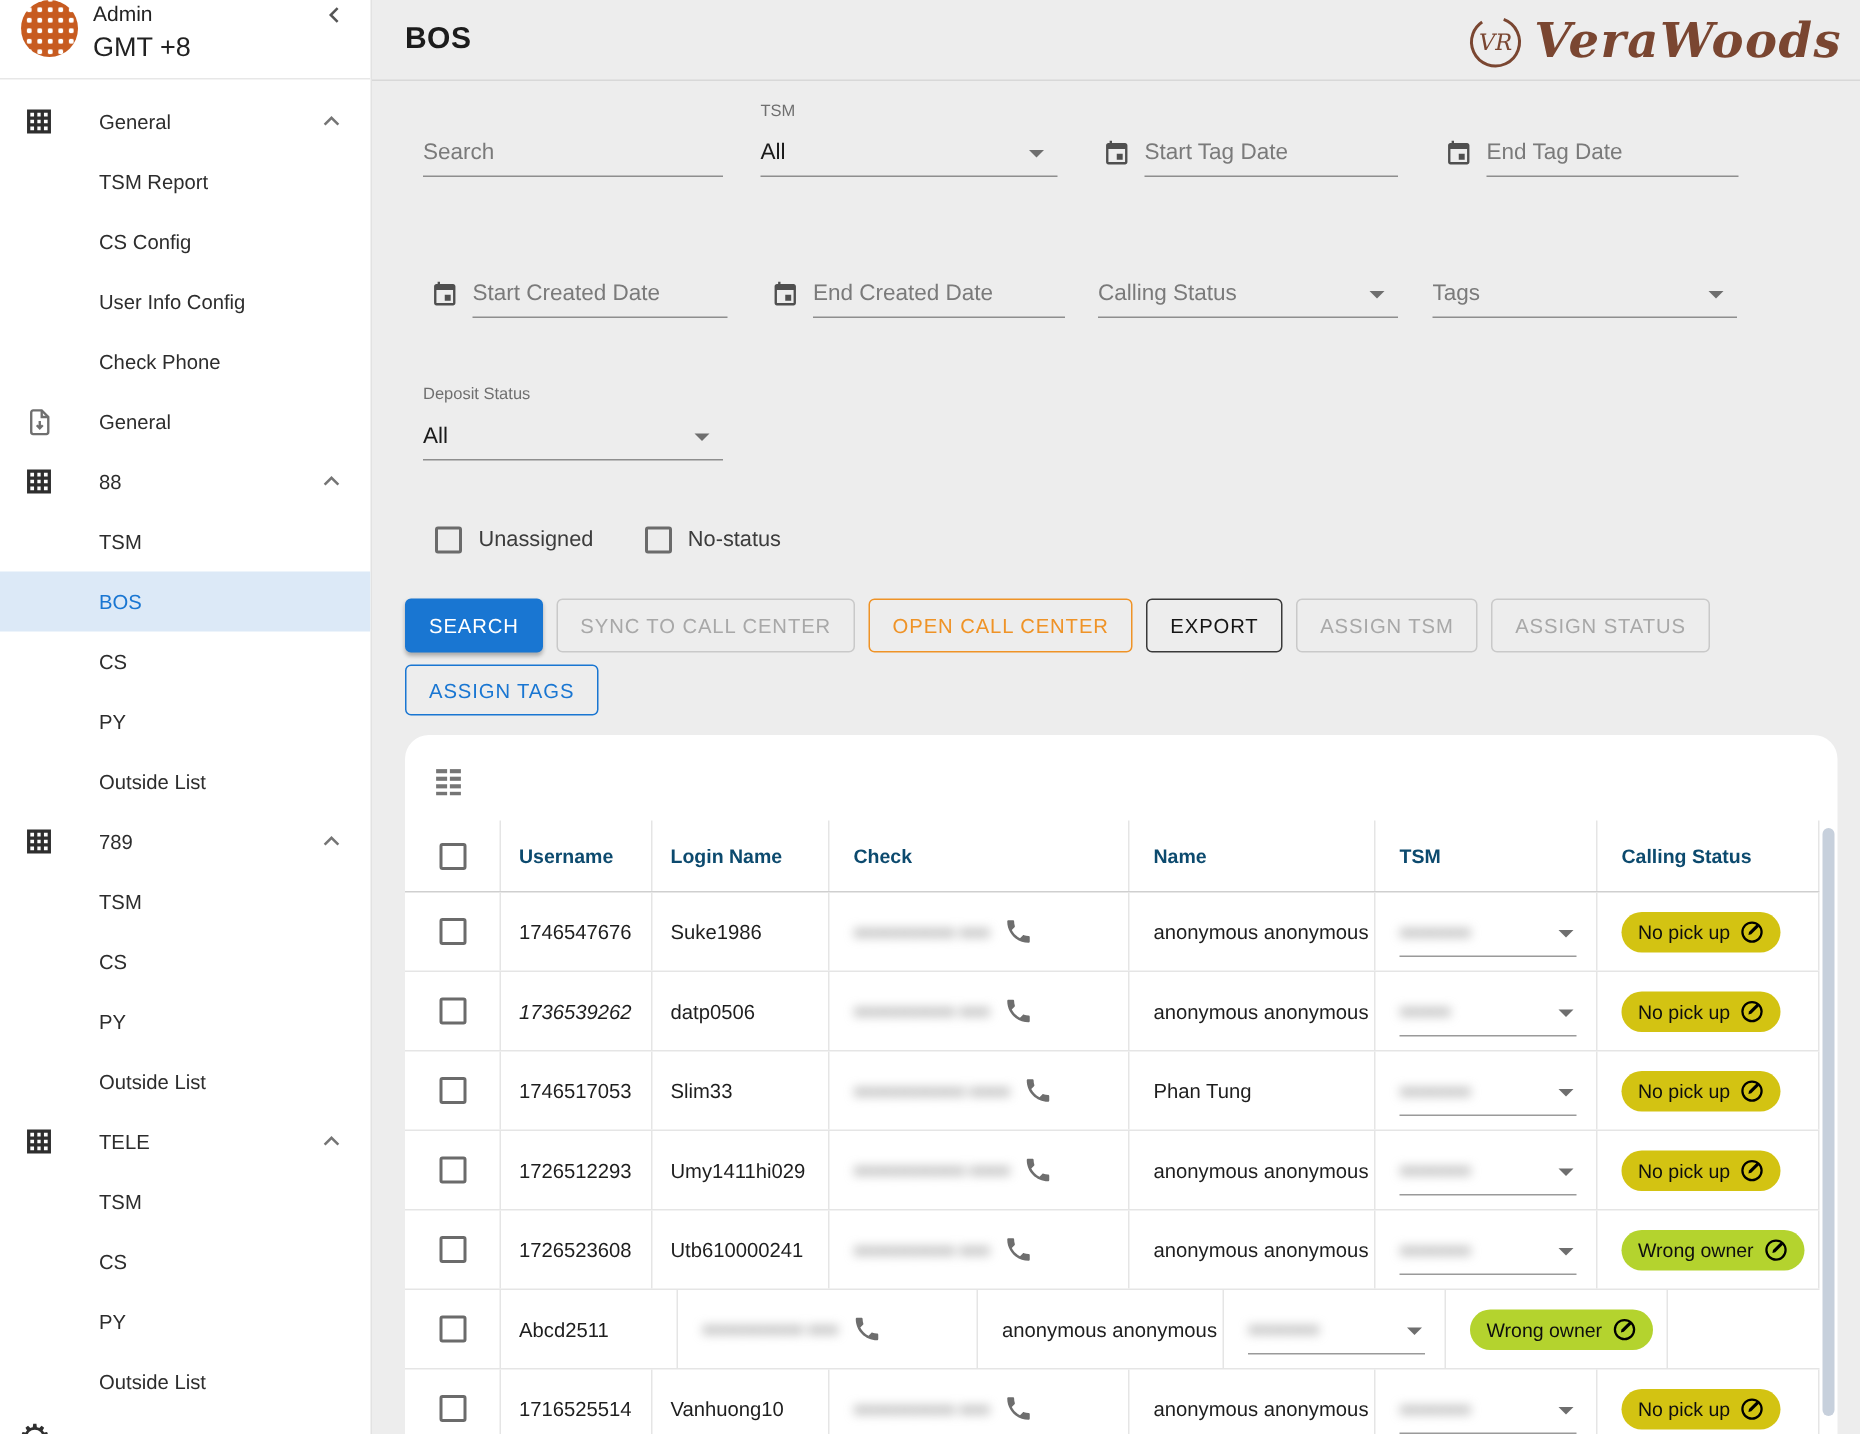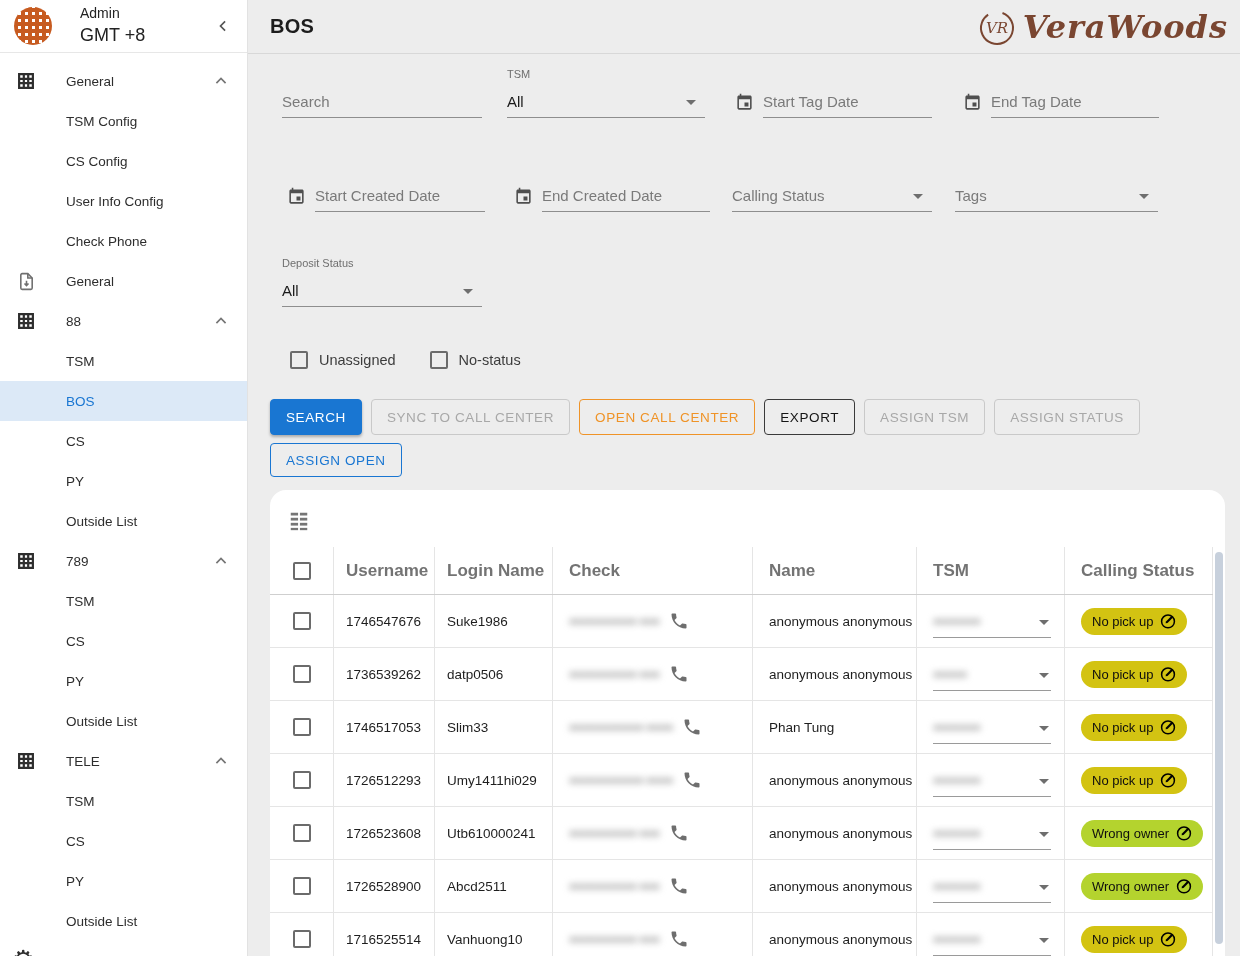--- a/index.html
+++ b/index.html
@@ -1,21 +1,21 @@
 <!DOCTYPE html>
 <html style="--primary-blue: #1976d2; --orange: #ef9327; --pill-yellow: #d3c312; --pill-green: #b4d32e; --brand-brown: #7a4631; --active-item-bg: #dce9f7; --active-item-text: #1976d2;"><head>
 <meta charset="utf-8">
 <style>
   *{box-sizing:border-box;margin:0;padding:0}
   html,body{width:1240px;height:956px;overflow:hidden}
   body{font-family:"Liberation Sans",sans-serif;background:#ededed}
 
   
   .sidebar{position:fixed;left:0;top:0;width:248px;height:956px;background:#fff;border-right:1px solid #e2e2e2;overflow:hidden;z-index:5}
-  .sb-head{display:flex;align-items:center;height:52px;padding:0 14px;gap:28px}
+  .sb-head{display:flex;height:52px;padding:0 14px;gap:10px}
   .avatar{width:38px;height:38px;border-radius:50%;background-color:#c75b20;background-image:radial-gradient(#fff 1.7px,transparent 1.9px);background-size:7px 7px;background-position:2px 3px;flex:none}
   .sb-user{flex:1;line-height:1.35}
   .sb-name{font-size:14px;color:#222}
   .sb-tz{font-size:18px;color:#222}
   .sb-collapse{color:#555;display:flex;cursor:pointer}
   .sb-divider{height:1px;background:#e7e7e7}
   nav{display:block;padding-top:8px}
   .nav-row{height:40px;display:flex;align-items:center;cursor:pointer;position:relative}
   .nav-icon{position:absolute;left:14px;width:24px;height:24px;display:flex;align-items:center;justify-content:center}
   .nav-label{position:absolute;left:66px;font-size:13.5px;color:#2d2d2d;white-space:nowrap}
@@ -59,21 +59,21 @@
 
   
   .card{position:absolute;left:22px;top:490px;width:955px;height:466px;background:#fff;border-radius:16px 16px 0 0;overflow:hidden}
   .cols-icon{position:absolute;left:18px;top:20px;cursor:pointer;display:flex}
   .table{position:absolute;left:0;top:57px;width:943px}
   .trow{display:flex;border-bottom:1px solid #e5e5e5;height:53px}
   .trow.head{height:48px;border-bottom:1px solid #cfcfcf}
   .td{display:flex;align-items:center;border-right:1px solid #e5e5e5;padding-left:16px;overflow:hidden;flex:none}
   .td.c0{justify-content:center;padding-left:0}
   .td.c1,.td.c2{padding-left:12px}
-  .th-lbl{font-size:17px;font-weight:bold;color:#737373}
+  .th-lbl{font-size:13px;font-weight:bold;color:#0c4a6e}
   .cell-text{font-size:13.5px;color:#1e1e1e;white-space:nowrap}
   .masked{filter:blur(3.5px);color:#8f8f8f;font-size:12px;letter-spacing:-.5px;white-space:nowrap;user-select:none}
   .phone-ic{margin-left:9px;display:flex;flex:none;cursor:pointer}
   .row-sel{position:relative;width:118px;height:34px;border-bottom:1px solid #9a9a9a;display:flex;align-items:center;cursor:pointer}
   .row-sel .tri{right:2px}
   .pill{display:inline-flex;align-items:center;gap:7px;height:27px;padding:0 11px;border-radius:14px;font-size:13px;color:#0e0e0e;cursor:pointer;white-space:nowrap}
   .pill svg{flex:none}
   .vscroll{position:absolute;right:2px;top:62px;width:8px;height:392px;border-radius:4px;background:#c7d0dc;cursor:grab}
 </style>
 </head>
@@ -104,21 +104,21 @@
             </svg>
           </span>
           <span class="nav-label">General</span>
           <span class="nav-chevron">
             <svg width="20" height="20" viewBox="0 0 24 24" fill="none" stroke="#757575" stroke-width="2">
               <path d="M6.5 14.5l5.5-5.5 5.5 5.5"></path>
             </svg>
           </span>
         </div>
         <div class="nav-row child">
-          <span class="nav-label">TSM Config</span>
+          <span class="nav-label">TSM Report</span>
         </div>
         <div class="nav-row child">
           <span class="nav-label">CS Config</span>
         </div>
         <div class="nav-row child">
           <span class="nav-label">User Info Config</span>
         </div>
         <div class="nav-row child">
           <span class="nav-label">Check Phone</span>
         </div>
@@ -317,21 +317,21 @@
 
     <div class="btnrow r1" id="btnrow1" style="top:399px">
         <button class="btn v-contained-primary">SEARCH</button>
         <button class="btn v-outlined-disabled">SYNC TO CALL CENTER</button>
         <button class="btn v-outlined-orange">OPEN CALL CENTER</button>
         <button class="btn v-outlined-dark">EXPORT</button>
         <button class="btn v-outlined-disabled">ASSIGN TSM</button>
         <button class="btn v-outlined-disabled">ASSIGN STATUS</button>
       </div>
     <div class="btnrow r2" id="btnrow2" style="top:443px">
-        <button class="btn v-outlined-primary">ASSIGN OPEN</button>
+        <button class="btn v-outlined-primary">ASSIGN TAGS</button>
       </div>
 
     <div class="card">
       <span class="cols-icon">
           <svg width="22" height="22" viewBox="0 0 24 24" fill="#757575">
             <rect x="3" y="3" width="8" height="3"></rect>
             <rect x="3" y="8.5" width="8" height="3"></rect>
             <rect x="3" y="14" width="8" height="3"></rect>
             <rect x="3" y="19.5" width="8" height="2.5"></rect>
             <rect x="13" y="3" width="8" height="3"></rect>
@@ -398,21 +398,21 @@
                   <circle cx="8" cy="8.4" r="6.4" fill="none" stroke="#000" stroke-width="1.5"></circle>
                   <path d="M11.2 3.2l1.5 1.5-5.2 5.2-1.9.4.4-1.9z" fill="#000"></path>
                 </svg>
               </span>
             </div>
           </div>
           <div class="trow">
             <div class="td c0" style="width: 64px;">
               <span class="cbox"></span>
             </div>
-            <div class="td c1" style="width: 101px;">
+            <div class="td c1" style="width: 101px; font-style: italic;">
               <span class="cell-text">1736539262</span>
             </div>
             <div class="td c2" style="width: 118px;">
               <span class="cell-text">datp0506</span>
             </div>
             <div class="td c3" style="width: 200px;">
               <span class="masked">●●●●●●●●●● ●●●</span>
               <span class="phone-ic">
                 <svg width="20" height="20" viewBox="0 0 24 24" fill="#6e6e6e">
                   <path d="M6.62 10.79c1.44 2.83 3.76 5.14 6.59 6.59l2.2-2.2c.27-.27.67-.36 1.02-.24 1.12.37 2.33.57 3.57.57.55 0 1 .45 1 1V20c0 .55-.45 1-1 1-9.39 0-17-7.61-17-17 0-.55.45-1 1-1h3.5c.55 0 1 .45 1 1 0 1.25.2 2.45.57 3.57.11.35.03.74-.25 1.02l-2.2 2.2z"></path>
@@ -546,23 +546,20 @@
                   <circle cx="8" cy="8.4" r="6.4" fill="none" stroke="#000" stroke-width="1.5"></circle>
                   <path d="M11.2 3.2l1.5 1.5-5.2 5.2-1.9.4.4-1.9z" fill="#000"></path>
                 </svg>
               </span>
             </div>
           </div>
           <div class="trow">
             <div class="td c0" style="width: 64px;">
               <span class="cbox"></span>
             </div>
-            <div class="td c1" style="width: 101px;">
-              <span class="cell-text">1726528900</span>
-            </div>
             <div class="td c2" style="width: 118px;">
               <span class="cell-text">Abcd2511</span>
             </div>
             <div class="td c3" style="width: 200px;">
               <span class="masked">●●●●●●●●●● ●●●</span>
               <span class="phone-ic">
                 <svg width="20" height="20" viewBox="0 0 24 24" fill="#6e6e6e">
                   <path d="M6.62 10.79c1.44 2.83 3.76 5.14 6.59 6.59l2.2-2.2c.27-.27.67-.36 1.02-.24 1.12.37 2.33.57 3.57.57.55 0 1 .45 1 1V20c0 .55-.45 1-1 1-9.39 0-17-7.61-17-17 0-.55.45-1 1-1h3.5c.55 0 1 .45 1 1 0 1.25.2 2.45.57 3.57.11.35.03.74-.25 1.02l-2.2 2.2z"></path>
                 </svg>
               </span>

